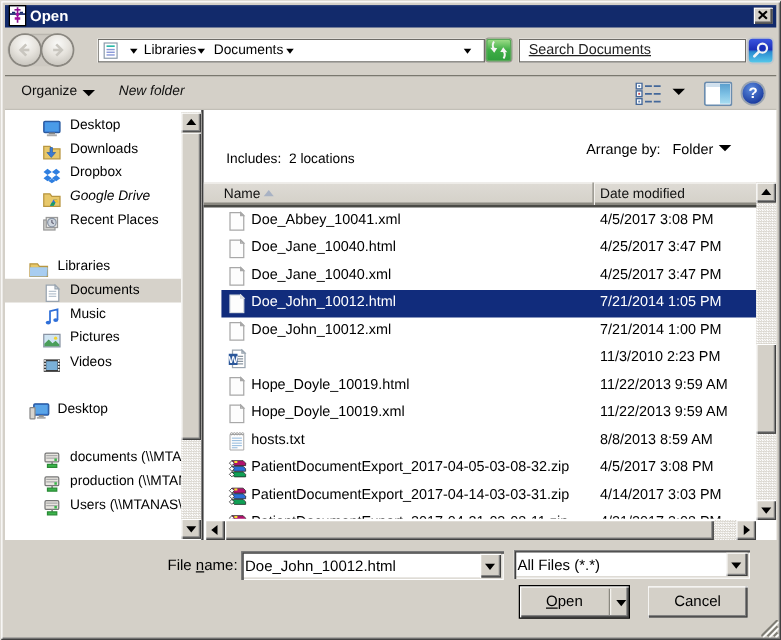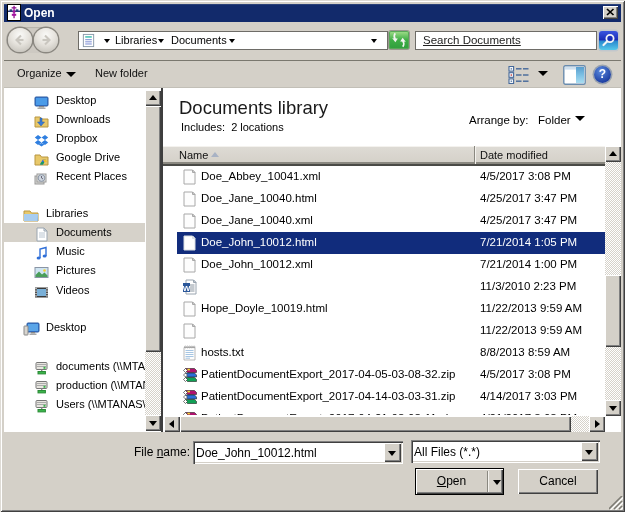--- a/index.html
+++ b/index.html
@@ -160,21 +160,21 @@
   <svg width="19" height="19" viewBox="0 0 19 19">
     <circle cx="11" cy="7.5" r="3.6" stroke="#f2f4f6" stroke-width="1.8" fill="rgba(20,40,180,0.55)"></circle>
     <path d="M8 10.5 L4.5 14" stroke="#f2f4f6" stroke-width="2.2" stroke-linecap="round"></path>
   </svg>
 </div>
 
 <div class="abs" style="left:4px;top:60px;width:617px;height:1px;background:#7a786f;"></div>
 <div class="abs toolbar"></div>
 <div class="abs tb-txt" style="left:17px;top:67px;">Organize</div>
 <div class="abs tri-lg" style="left:66px;top:72px;"></div>
-<div class="abs tb-txt" style="left:95px;top:67px;">New folder</div>
+<div class="abs tb-txt" style="left:95px;top:67px;font-style:italic;">New folder</div>
 
 <svg class="abs" style="left:508px;top:66px;" width="23" height="18" viewBox="0 0 23 18">
   <rect x="1" y="0.5" width="4.6" height="4.6" fill="#fdfdfd" stroke="#44689a" stroke-width="1.1"></rect>
   <rect x="2.6" y="2.1" width="1.5" height="1.5" fill="#6888b0"></rect>
   <rect x="1" y="6.7" width="4.6" height="4.6" fill="#fdfdfd" stroke="#44689a" stroke-width="1.1"></rect>
   <rect x="2.6" y="8.3" width="1.5" height="1.5" fill="#c04848"></rect>
   <rect x="1" y="12.9" width="4.6" height="4.6" fill="#fdfdfd" stroke="#44689a" stroke-width="1.1"></rect>
   <rect x="2.6" y="14.5" width="1.5" height="1.5" fill="#6888b0"></rect>
   <g stroke="#44689a" stroke-width="1.4">
     <line x1="8" y1="2.8" x2="13.5" y2="2.8"></line>
@@ -238,21 +238,21 @@
       </div>
       <div class="side-item" style="left:0;top:59.5px;width:141px;overflow:hidden;">
         <span style="position:absolute;left:30px;top:2px;">
           <svg width="15" height="15" viewBox="0 0 15 15">
             <path d="M1 3 h5 l1.5 2 H14 v8 H1 Z" fill="#e8c86a" stroke="#b89640"></path>
             <path d="M6 12.5 L8.8 7.5 h3.0 L9 12.5Z" fill="#2f6fd8"></path>
             <path d="M8.8 7.5 L10.3 10 12.9 10 11.8 7.5Z" fill="#f2c22e"></path>
             <path d="M6 12.5 L7.5 10 10.3 10 9 12.5Z" fill="#1aa05a"></path>
           </svg>
         </span>
-        <span style="position:absolute;left:52px;">Google Drive</span>
+        <span style="position:absolute;left:52px;font-style:italic;">Google Drive</span>
       </div>
       <div class="side-item" style="left:0;top:78.5px;width:141px;overflow:hidden;">
         <span style="position:absolute;left:30px;top:2px;">
           <svg width="15" height="15" viewBox="0 0 15 15">
             <rect x="1" y="5" width="9" height="8" fill="#d8d8d4" stroke="#999"></rect>
             <rect x="3" y="3" width="9" height="8" fill="#e8e8e4" stroke="#999"></rect>
             <circle cx="7.5" cy="7" r="3.4" fill="#cdd4dd" stroke="#8a95a5"></circle>
             <path d="M7.5 5 v2 l1.5 1" stroke="#667" fill="none"></path>
           </svg>
         </span>
@@ -369,21 +369,20 @@
             <rect x="9.5" y="5.8" width="2" height="2" fill="#3ab54a"></rect>
             <rect x="7" y="8.5" width="1.4" height="2" fill="#888"></rect>
             <rect x="4" y="10.5" width="7.4" height="2.4" fill="#3ab54a" stroke="#2a8a36"></rect>
           </svg>
         </span>
         <span style="position:absolute;left:52px;">Users (\\MTANAS\root)</span>
       </div>
     </div>
   <div class="abs splitter"></div>
   <div class="abs mainp">
-    <div class="abs h1">Documents library</div>
     <div class="abs h2">Includes:&nbsp; 2 locations</div>
     <div class="abs arrange">Arrange by:&nbsp;&nbsp; Folder</div>
     <div class="abs tri-lg" style="left:412px;top:28px;"></div>
     <div class="abs colhdr">
       <span class="c1">Name</span>
       <div class="sorttri"></div>
       <div class="colsep"></div>
       <span class="c2">Date modified</span>
     </div>
     <div class="abs rows" id="rows">
@@ -448,20 +447,21 @@
             <path d="M10.5 1 L13 3.5 h-2.5Z" fill="#e8e8e8" stroke="#a8a8a8"></path>
           </svg>
           <span class="nm">Hope_Doyle_10019.html</span>
           <span class="dt">11/22/2013 9:59 AM</span>
         </div>
         <div class="row " style="top:154px;">
           <svg width="15" height="16" viewBox="0 0 15 16">
             <path d="M2 1 h8.5 L13 3.5 V15 H2Z" fill="#fdfdfd" stroke="#a8a8a8"></path>
             <path d="M10.5 1 L13 3.5 h-2.5Z" fill="#e8e8e8" stroke="#a8a8a8"></path>
           </svg>
+          <span class="nm">Hope_Doyle_10019.xml</span>
           <span class="dt">11/22/2013 9:59 AM</span>
         </div>
         <div class="row " style="top:176px;">
           <svg width="15" height="16" viewBox="0 0 15 16">
             <path d="M2 2.5 h11 V15 H2Z" fill="#fdfdfd" stroke="#a8a8a8" stroke-width="0.8"></path>
             <g stroke="#90b8dc" stroke-width="0.8">
               <line x1="3.5" y1="5.5" x2="11.5" y2="5.5"></line>
               <line x1="3.5" y1="7.5" x2="11.5" y2="7.5"></line>
               <line x1="3.5" y1="9.5" x2="11.5" y2="9.5"></line>
               <line x1="3.5" y1="11.5" x2="11.5" y2="11.5"></line>

